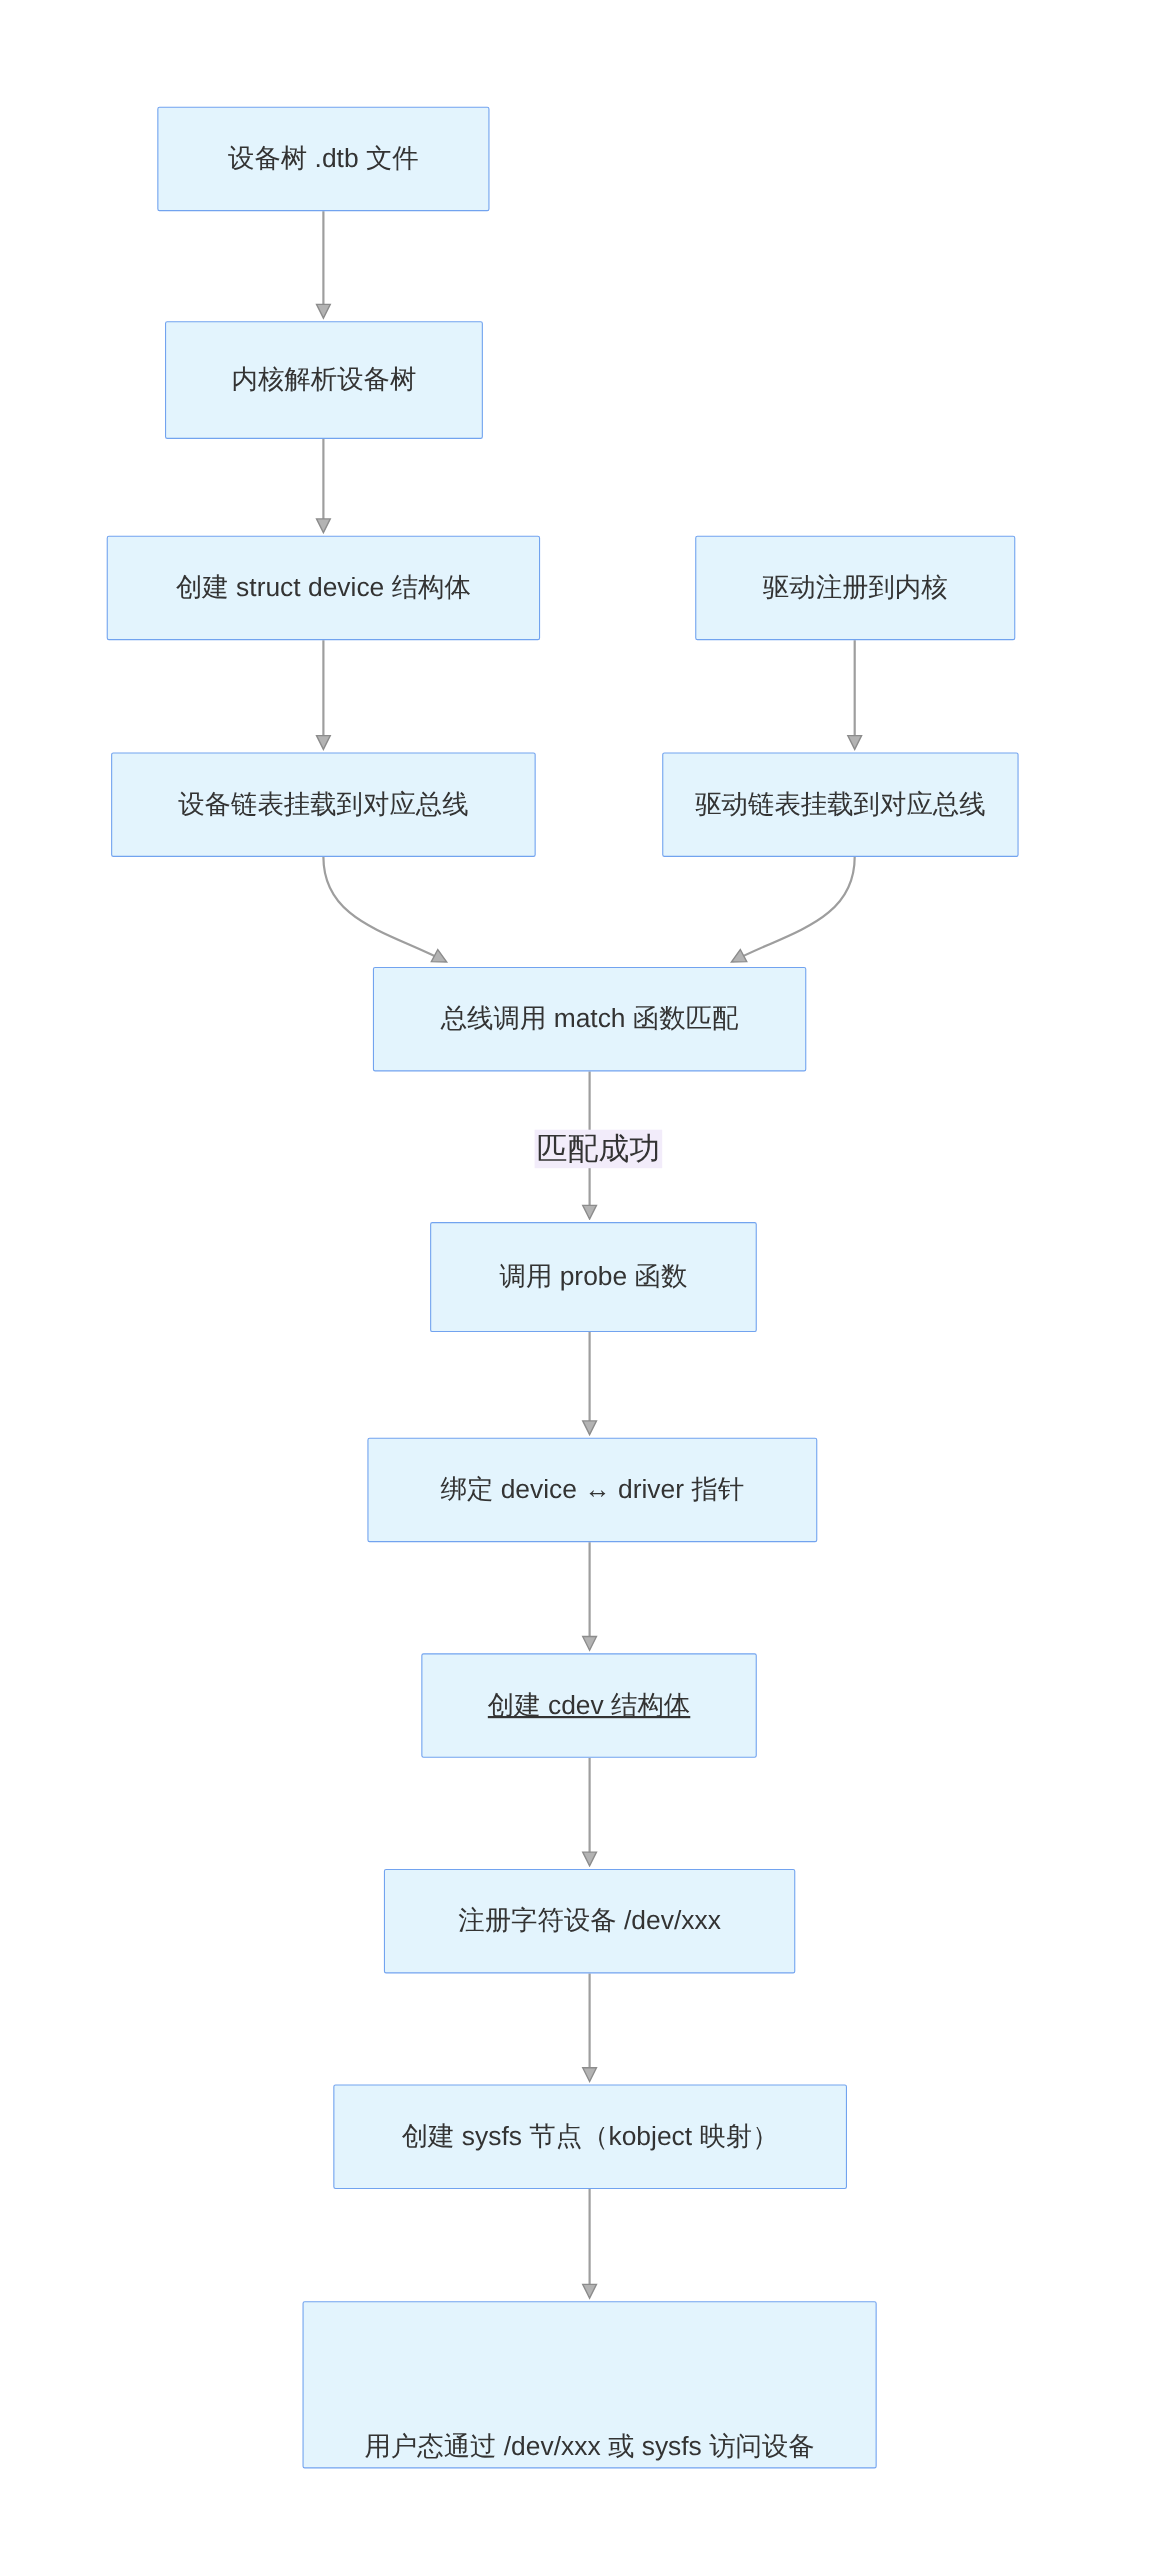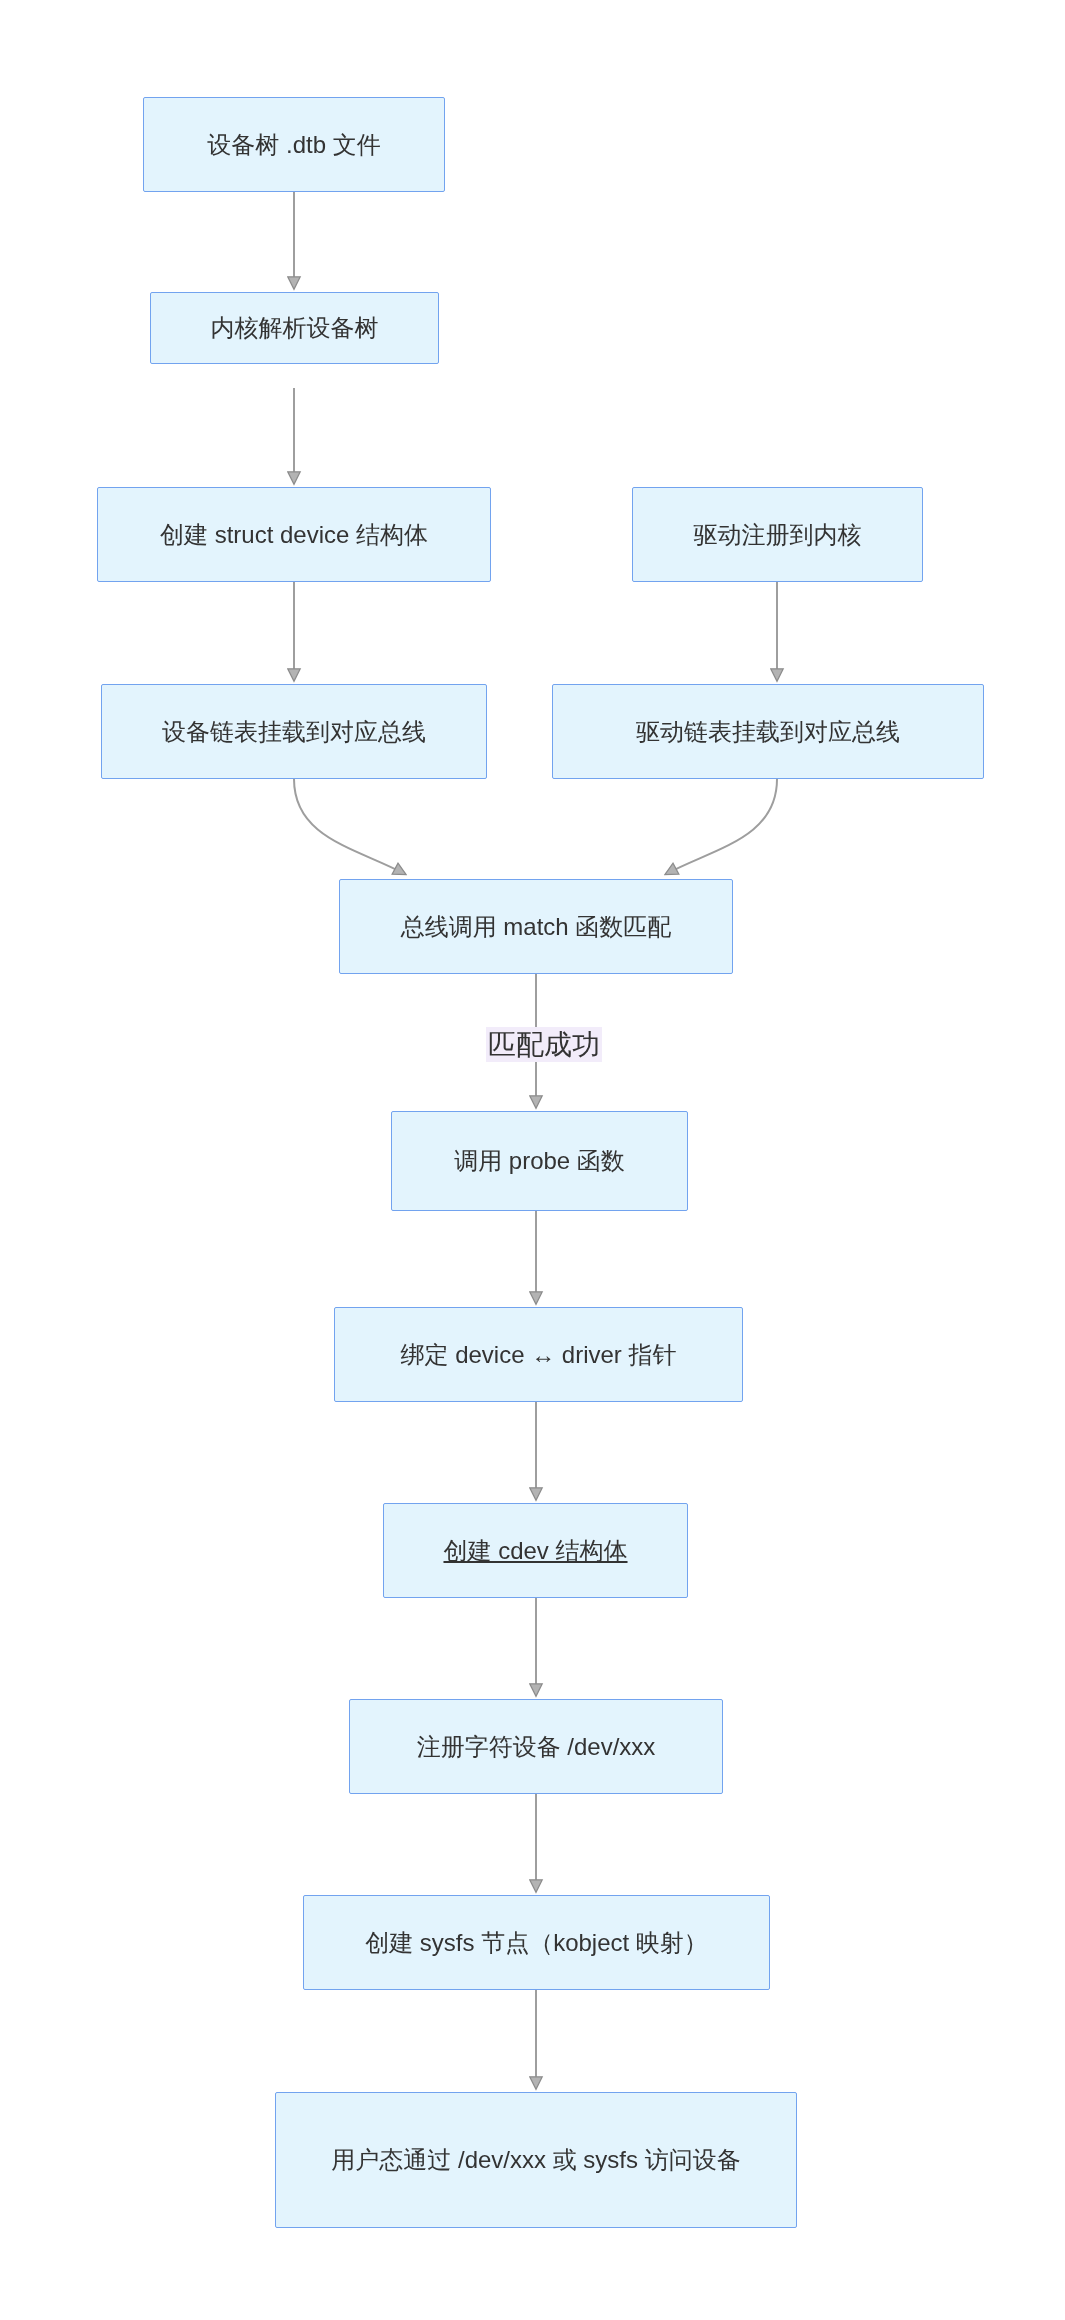--- a/index.html
+++ b/index.html
@@ -42,32 +42,32 @@
     align-items: center;
     justify-content: center;
     text-align: center;
     color: var(--text, #333333);
     font-size: 24px;
     line-height: 1.55;
   }
   .node .label { display: inline-block; padding: 0 10px; }
 
   .n-dtb     { left: 143px; top:   97px; width: 302px; height: 95px; }
-  .n-parse   { left: 150px; top:  292px; width: 289px; height: 72px; }
+  .n-parse   { left: 150px; top:  292px; width: 289px; height: 107px; }
   .n-sdev    { left:  97px; top:  487px; width: 394px; height: 95px; }
   .n-dlist   { left: 101px; top:  684px; width: 386px; height: 95px; }
   .n-dreg    { left: 632px; top:  487px; width: 291px; height: 95px; }
-  .n-drlist  { left: 552px; top:  684px; width: 432px; height: 95px; }
+  .n-drlist  { left: 602px; top:  684px; width: 324px; height: 95px; }
   .n-match   { left: 339px; top:  879px; width: 394px; height: 95px; }
   .n-probe   { left: 391px; top: 1111px; width: 297px; height: 100px; }
   .n-bind    { left: 334px; top: 1307px; width: 409px; height: 95px; }
   .n-cdev    { left: 383px; top: 1503px; width: 305px; height: 95px; text-decoration: underline; }
   .n-chrdev  { left: 349px; top: 1699px; width: 374px; height: 95px; }
   .n-sysfs   { left: 303px; top: 1895px; width: 467px; height: 95px; }
-  .n-user    { left: 275px; top: 2092px; width: 522px; height: 136px; }
+  .n-user    { left: 275px; top: 2092px; width: 522px; height: 152px; align-items: flex-end; }
   .n-user .label { max-width: 415px; }
 
   .edge-label {
     position: absolute;
     left: 486px; top: 1027px;
     min-width: 101px;
     height: 35px;
     box-sizing: border-box;
     background: var(--edge-label-bg, #f2ecfa);
     color: var(--text, #333333);

